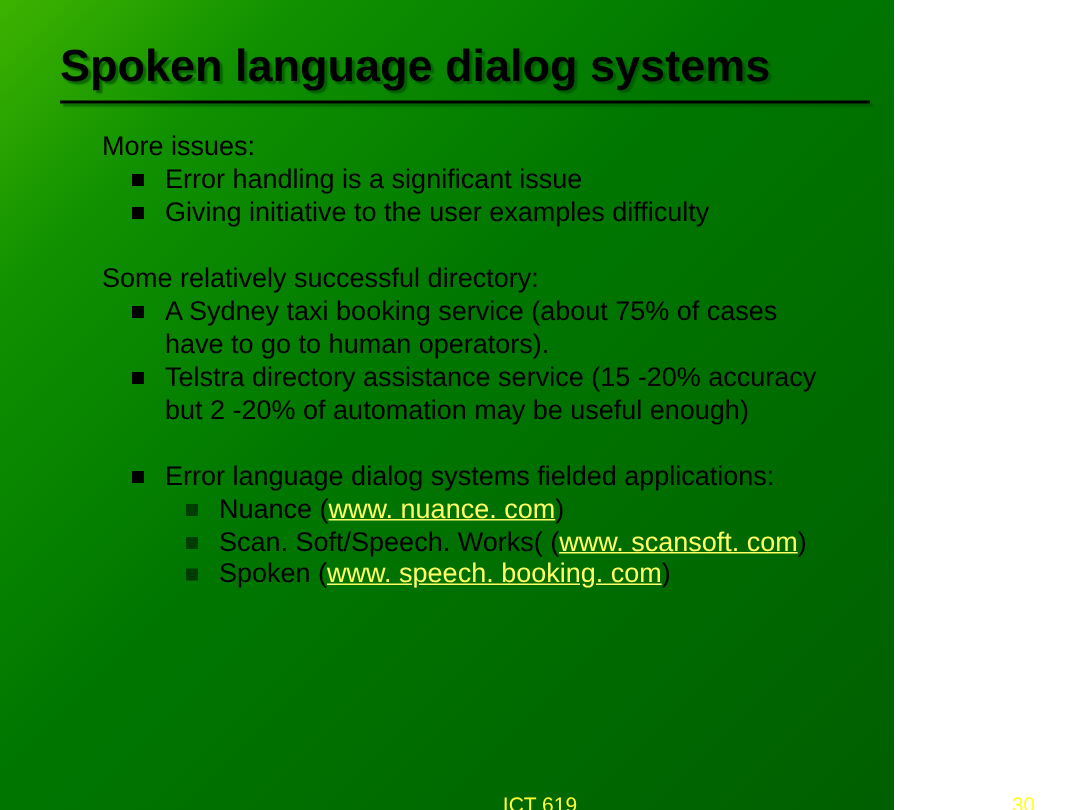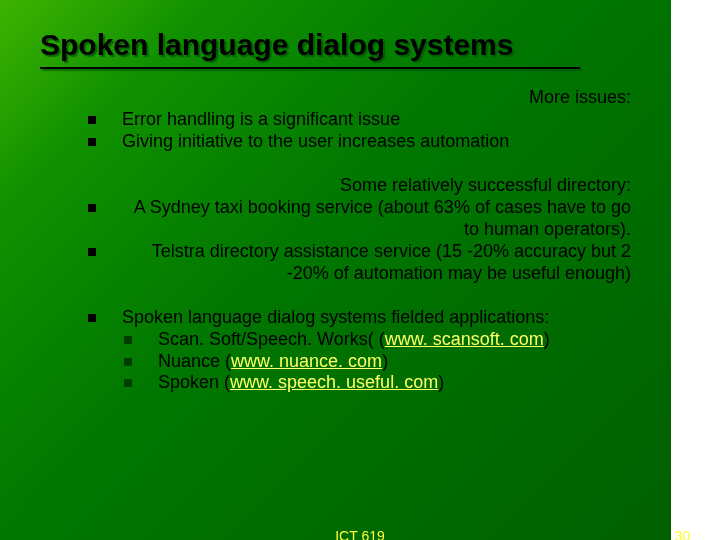--- a/index.html
+++ b/index.html
@@ -4,21 +4,21 @@
 <style>
   html, body {
     margin: 0;
     padding: 0;
     width: 720px;
     height: 540px;
     font-family: Arial, Helvetica, sans-serif;
     overflow: hidden;
   }
   .slide {
-    width: 671px;
+    width: 596px;
     height: 540px;
     background: linear-gradient(135deg, #3db300 0%, #109000 18%, #007700 45%, #005f00 100%);
     position: relative;
     box-sizing: border-box;
     padding: 28px 40px 0 40px;
     color: #000;
   }
   .title {
     font-size: 30px;
     font-weight: 900;
@@ -33,25 +33,24 @@
     background: #000;
     box-shadow: 2px 2px 1px rgba(0,80,0,0.6);
     margin-bottom: 18px;
   }
   .body {
     padding-left: 28px;
     font-size: 18px;
     line-height: 1.22;
   }
   .intro { color:#000; }
-  .group { margin-bottom: 22px; text-align: right; }
+  .group { margin-bottom: 22px; }
   .bullet-row {
     display: flex;
     align-items: flex-start;
-    gap: 12px;
   }
   .sq {
     width: 8px;
     height: 8px;
     background: #000;
     margin-top: 7px;
     margin-right: 14px;
     flex: 0 0 auto;
   }
   .sq-green {
@@ -101,63 +100,63 @@
 
     <div class="group">
       <div class="intro">More issues:</div>
       <div class="indent1">
         <div class="bullet-row">
           <div class="sq"></div>
           <div>Error handling is a significant issue</div>
         </div>
         <div class="bullet-row">
           <div class="sq"></div>
-          <div>Giving initiative to the user increases automation</div>
+          <div>Giving initiative to the user examples difficulty</div>
         </div>
       </div>
     </div>
 
     <div class="group">
       <div class="intro">Some relatively successful directory:</div>
       <div class="indent1">
         <div class="bullet-row">
           <div class="sq"></div>
-          <div>A Sydney taxi booking service (about 63% of cases have to go to human operators).</div>
+          <div>A Sydney taxi booking service (about 75% of cases have to go to human operators).</div>
         </div>
         <div class="bullet-row">
           <div class="sq"></div>
           <div>Telstra directory assistance service (15 -20% accuracy but 2 -20% of automation may be useful enough)</div>
         </div>
       </div>
     </div>
 
     <div class="group">
       <div class="indent1">
         <div class="bullet-row">
           <div class="sq"></div>
-          <div>Spoken language dialog systems fielded applications:</div>
+          <div>Error language dialog systems fielded applications:</div>
         </div>
       </div>
       <div class="indent2">
+        <div class="bullet-row">
+          <div class="sq-green"></div>
+          <div>
+            <span>Nuance (</span><span class="link">www. nuance. com</span><span>)</span>
+          </div>
+        </div>
         <div class="bullet-row">
           <div class="sq-green"></div>
           <div>
             <span>Scan. Soft/Speech. Works( (</span><span class="link">www. scansoft. com</span><span>)</span>
           </div>
         </div>
         <div class="bullet-row">
           <div class="sq-green"></div>
           <div>
-            <span>Nuance (</span><span class="link">www. nuance. com</span><span>)</span>
-          </div>
-        </div>
-        <div class="bullet-row">
-          <div class="sq-green"></div>
-          <div>
-            <span>Spoken (</span><span class="link">www. speech. useful. com</span><span>)</span>
+            <span>Spoken (</span><span class="link">www. speech. booking. com</span><span>)</span>
           </div>
         </div>
       </div>
     </div>
 
   </div>
 
   <div class="footer">
     <span class="footer-center">ICT 619</span>
     <span class="footer-right">30</span>

